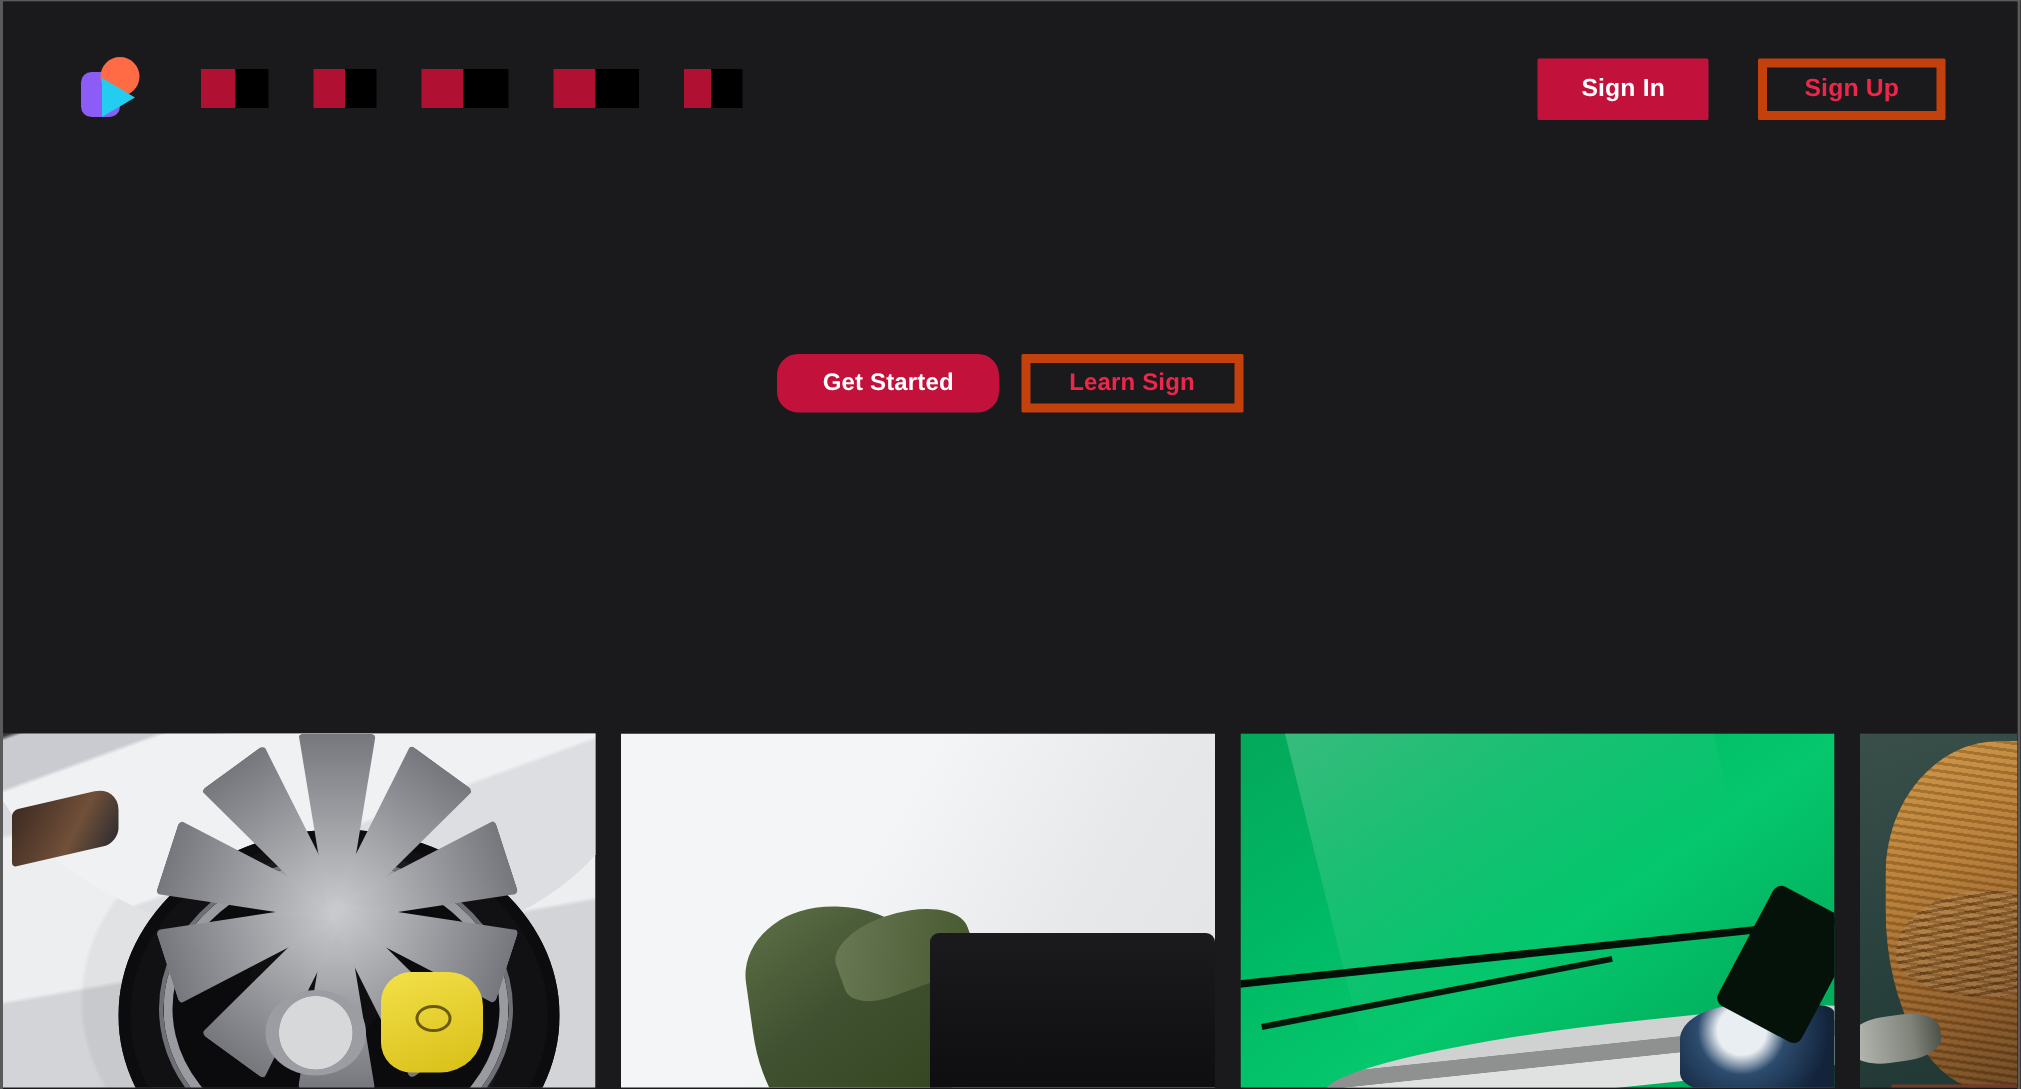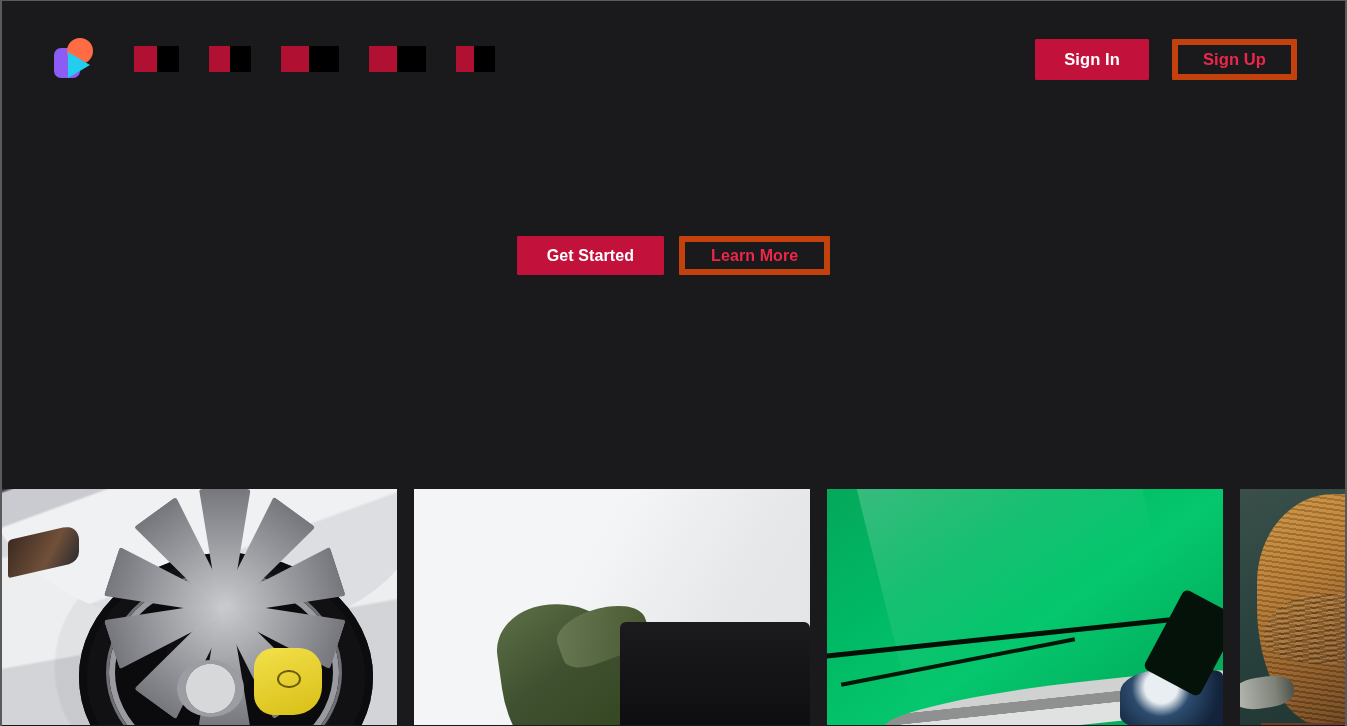--- a/index.html
+++ b/index.html
@@ -91,21 +91,21 @@
     height: 26px;
   }
   .nav-item .blk-b {
     background: #000000;
     height: 26px;
   }
 
   .auth {
     display: flex;
     align-items: flex-end;
-    gap: 23px;
+    gap: 33px;
     flex: 0 0 auto;
   }
   .btn {
     font-family: "Liberation Sans", sans-serif;
     font-size: 16.5px;
     font-weight: bold;
     letter-spacing: .1px;
     cursor: pointer;
     border-radius: 1px;
     white-space: nowrap;
@@ -150,21 +150,21 @@
   .cta {
     margin-top: 47px;
     display: flex;
     justify-content: center;
     gap: 15px;
   }
   .cta .btn {
     height: 39px;
     font-size: 16px;
   }
-  .cta .btn-solid { padding: 2px 29px; }
+  .cta .btn-solid { padding: 2px 29px; border-radius: 14px; }
   .cta .btn-outline { padding: 0 26px; }
 
   
   .gallery {
     position: absolute;
     left: 0;
     top: 488px;
     width: 100%;
     display: flex;
     gap: 17px;
@@ -462,21 +462,21 @@
     <div class="auth">
       <button class="btn btn-solid">Sign In</button>
       <button class="btn btn-outline">Sign Up</button>
     </div>
 
   </header>
 
   <section class="hero">
     <div class="cta">
       <button class="btn btn-solid">Get Started</button>
-      <button class="btn btn-outline">Learn More</button>
+      <button class="btn btn-outline">Learn Sign</button>
     </div>
   </section>
 
   <section class="gallery">
 
     <div class="card">
       <div class="img-wheel">
         <span class="fender"></span>
         <span class="headlamp"></span>
         <span class="arch"></span>

